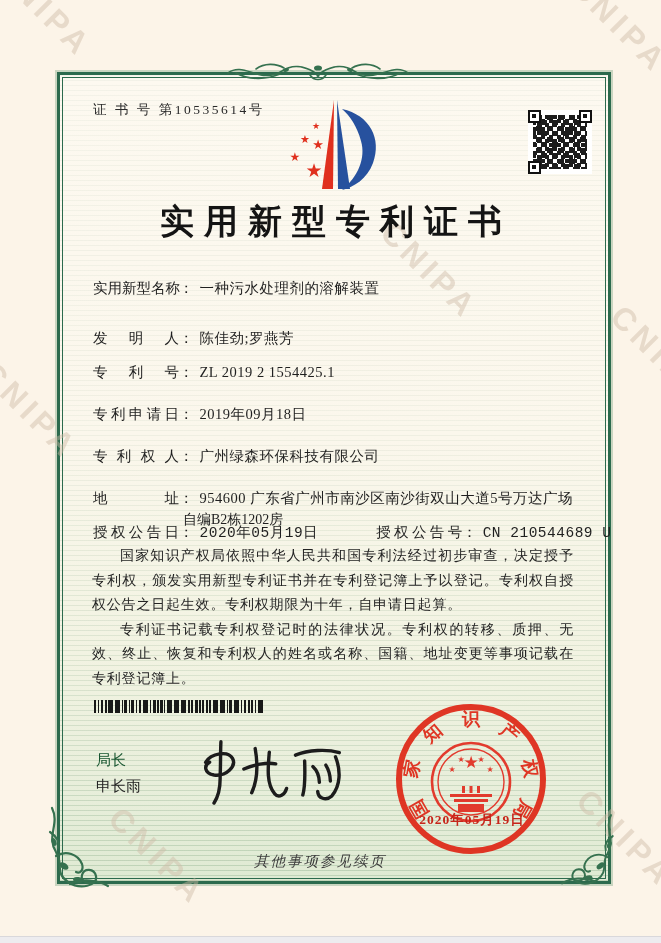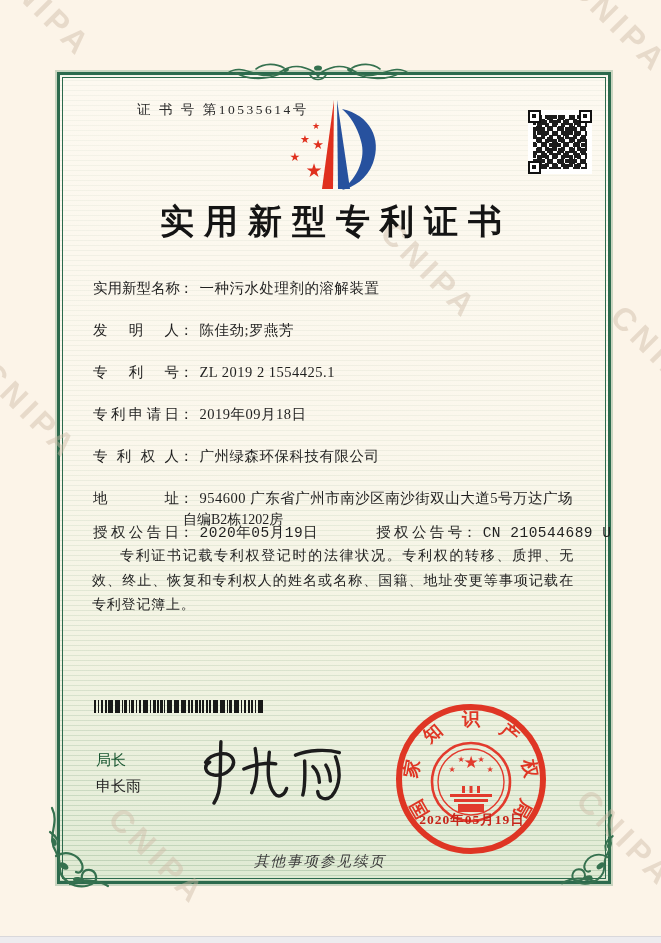--- a/index.html
+++ b/index.html
@@ -23,21 +23,21 @@
     background:repeating-linear-gradient(180deg,rgba(105,150,110,.28) 0 1px,rgba(105,150,110,0) 1px 5px);
     -webkit-mask-image:linear-gradient(180deg,rgba(0,0,0,.22) 0%,rgba(0,0,0,.28) 45%,rgba(0,0,0,.6) 75%,#000 100%);
     mask-image:linear-gradient(180deg,rgba(0,0,0,.22) 0%,rgba(0,0,0,.28) 45%,rgba(0,0,0,.6) 75%,#000 100%);}
   .inner-border{position:absolute;inset:2px;border:1px solid #2c6a4d;}
   
   .wm{position:absolute;z-index:2;font-family:"Liberation Sans",sans-serif;
     font-weight:bold;font-size:32px;letter-spacing:5px;color:rgba(206,186,166,.45);
     transform:rotate(45deg);white-space:nowrap;pointer-events:none;}
   
   .content{position:absolute;inset:0;z-index:3;}
-  .cert-no{left:93px;top:101px;font-size:13.5px;letter-spacing:2.5px;color:#2a2a2a;margin-left:44px;}
+  .cert-no{left:93px;top:101px;font-size:13.5px;letter-spacing:2.5px;color:#2a2a2a;}
   .title{left:57px;top:199px;width:548px;text-align:center;font-size:34px;font-weight:bold;
     letter-spacing:10px;text-indent:10px;color:#141414;}
   .row{left:93px;width:482px;font-size:14.5px;white-space:nowrap;}
   .lbl{display:inline-block;width:86px;text-align:justify;text-align-last:justify;vertical-align:top;}
   .colon{display:inline-block;margin-right:6px;}
   .val{letter-spacing:.5px;}
   .addr2{left:183px;font-size:14px;}
   .pair2{margin-left:58px;}
   .paras{left:92px;top:544px;width:482px;font-size:14px;line-height:24.5px;
     text-align:justify;color:#242424;letter-spacing:.8px;}
@@ -159,21 +159,21 @@
     <div class="finder f-tl"></div>
     <div class="finder f-tr"></div>
     <div class="finder f-bl"></div>
   </div>
 
   <div class="abs title">实用新型专利证书</div>
 
   <div class="abs row" style="top:279px;">
     <span class="lbl">实用新型名称</span><span class="colon">：</span><span class="val">一种污水处理剂的溶解装置</span>
   </div>
-  <div class="abs row" style="top:321px;">
+  <div class="abs row" style="top:329px;">
     <span class="lbl">发明人</span><span class="colon">：</span><span class="val">陈佳劲;罗燕芳</span>
   </div>
   <div class="abs row" style="top:363px;">
     <span class="lbl">专利号</span><span class="colon">：</span><span class="val">ZL 2019 2 1554425.1</span>
   </div>
   <div class="abs row" style="top:405px;">
     <span class="lbl">专利申请日</span><span class="colon">：</span><span class="val">2019年09月18日</span>
   </div>
   <div class="abs row" style="top:447px;">
     <span class="lbl">专利权人</span><span class="colon">：</span><span class="val">广州绿森环保科技有限公司</span>
@@ -181,20 +181,21 @@
   <div class="abs row" style="top:489px;">
     <span class="lbl">地址</span><span class="colon">：</span><span class="val">954600 广东省广州市南沙区南沙街双山大道5号万达广场</span>
   </div>
   <div class="abs addr2" style="top:511px;">自编B2栋1202房</div>
 
   <div class="abs row" style="top:523px;font-family:Liberation Mono, monospace;">
     <span class="lbl">授权公告日</span><span class="colon">：</span><span class="val">2020年05月19日</span><span class="pair2"><span class="lbl">授权公告号</span><span class="colon">：</span><span class="val">CN 210544689 U</span></span>
   </div>
 
   <div class="abs paras">
+    <p>国家知识产权局依照中华人民共和国专利法经过初步审查，决定授予专利权，颁发实用新型专利证书并在专利登记簿上予以登记。专利权自授权公告之日起生效。专利权期限为十年，自申请日起算。</p>
     <p>专利证书记载专利权登记时的法律状况。专利权的转移、质押、无效、终止、恢复和专利权人的姓名或名称、国籍、地址变更等事项记载在专利登记簿上。</p>
   </div>
 
   <div class="abs barcode"></div>
 
   <div class="abs director-title">局长</div>
   <div class="abs director-name">申长雨</div>
 
   <svg class="abs" style="left:192px;top:732px;" width="165" height="78" viewBox="0 0 165 78">
     <g stroke="#1c1c1c" stroke-width="3.4" fill="none" stroke-linecap="round" transform="rotate(-2 80 40)">

